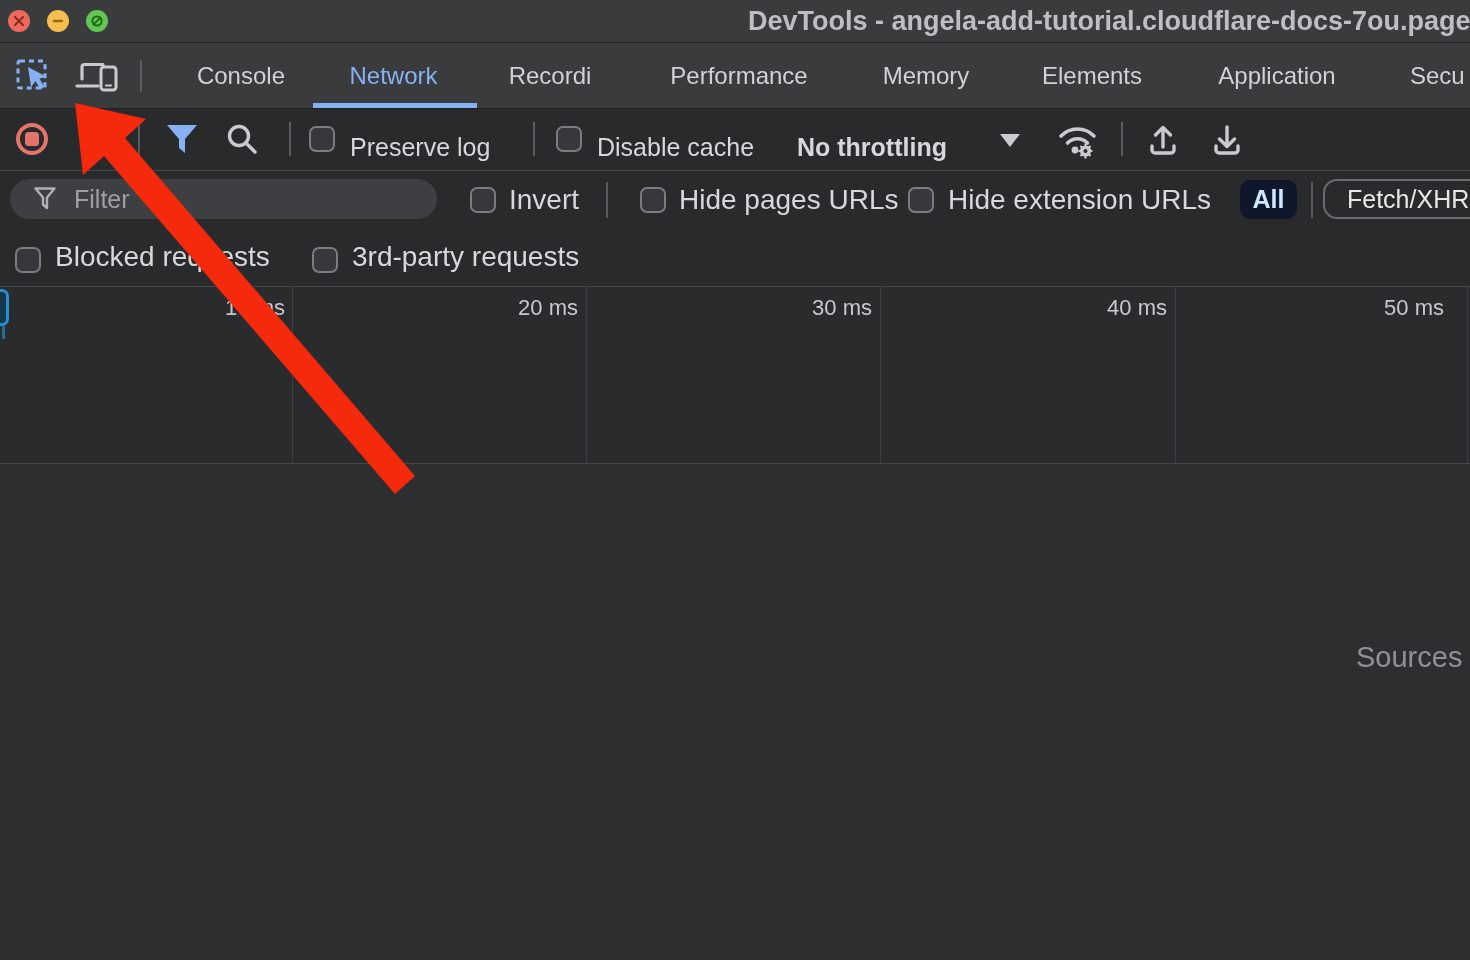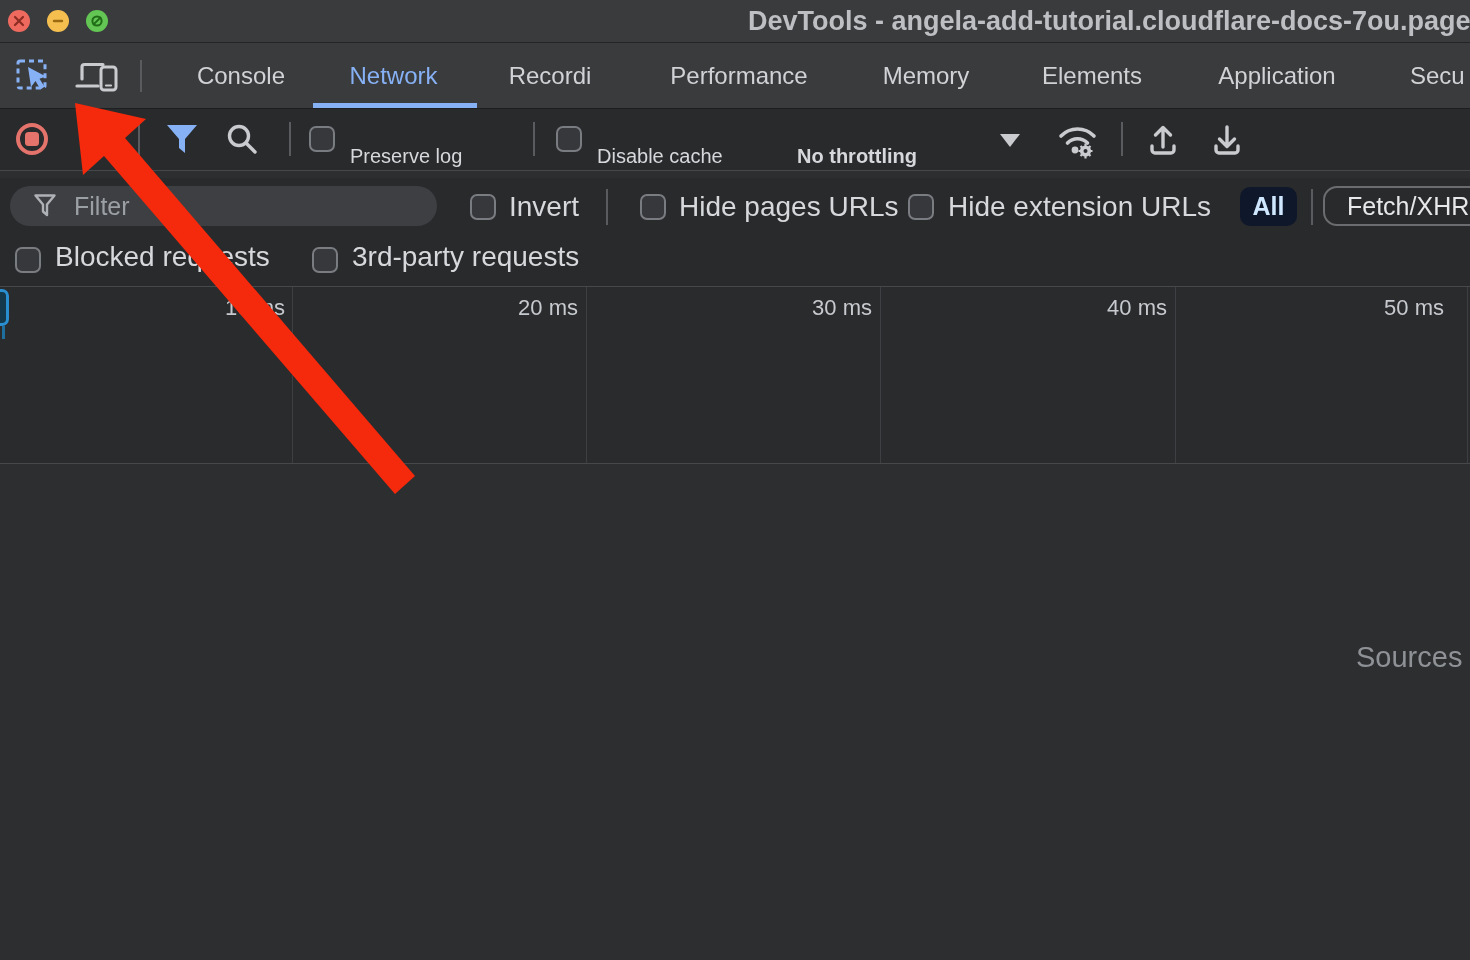--- a/index.html
+++ b/index.html
@@ -14,26 +14,26 @@
 
   
   .tabbar{position:absolute;left:0;top:43px;width:1470px;height:65px;background:#3a3b3d;border-bottom:1px solid #1d1e20;}
   .tab{position:absolute;top:0;height:65px;line-height:65px;font-size:24px;color:#d0d2d5;text-align:center;cursor:default;}
   .tab.active{color:#87b1f5;}
   .tab-underline{position:absolute;left:313px;top:60px;width:164px;height:5px;background:#87b1f5;}
   .vsep{position:absolute;width:2px;background:#5a5b5f;}
 
   
   .toolbar{position:absolute;left:0;top:109px;width:1470px;height:61px;background:#292a2c;border-bottom:1px solid #47484b;}
-  .tb-label{position:absolute;top:17px;height:61px;line-height:61px;font-size:20px;color:#d6d8db;}
+  .tb-label{position:absolute;top:8px;height:61px;line-height:61px;font-size:25px;color:#d6d8db;}
   .cb{position:absolute;width:26px;height:26px;border:2.5px solid #797c81;border-radius:7px;background:#37383b;box-sizing:border-box;}
   .caret{position:absolute;width:0;height:0;border-left:10px solid transparent;border-right:10px solid transparent;border-top:13px solid #c9cbce;}
 
   
-  .filterrow{position:absolute;left:0;top:178px;width:1470px;height:57px;background:#292a2c;}
+  .filterrow{position:absolute;left:0;top:171px;width:1470px;height:57px;background:#292a2c;}
   .filter-pill{position:absolute;left:10px;top:8px;width:427px;height:40px;border-radius:20px;background:#3e3f43;display:flex;align-items:center;}
   .filter-input{flex:1;background:transparent;border:none;outline:none;color:#dfe1e4;font-size:25px;font-family:inherit;}
   .filter-input::placeholder{color:#9ba0a5;}
   .fr-label{position:absolute;top:0;height:57px;line-height:57px;font-size:28px;color:#d6d8db;}
   .chip-all{position:absolute;left:1240px;top:9px;width:57px;height:39px;border-radius:10px;background:#0f172a;color:#cfe8ff;font-size:25px;font-weight:700;display:flex;align-items:center;justify-content:center;}
   .chip-fetch{position:absolute;left:1323px;top:8px;width:168px;height:40px;border-radius:14px;border:2px solid #6b6c6f;box-sizing:border-box;color:#e6e8ea;font-size:25px;display:flex;align-items:center;padding-left:22px;}
 
   
   .row2{position:absolute;left:0;top:228px;width:1470px;height:58px;background:#292a2c;}
 

